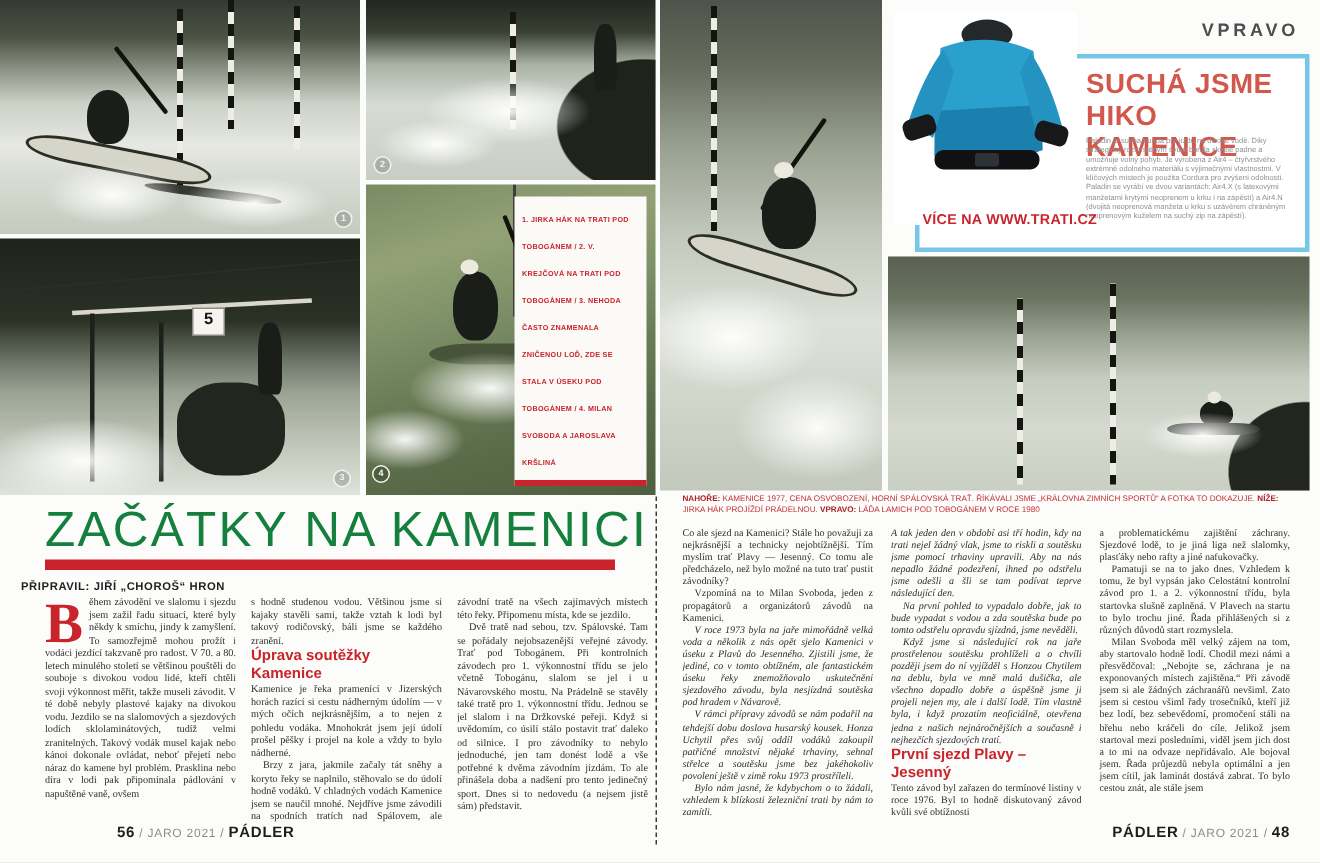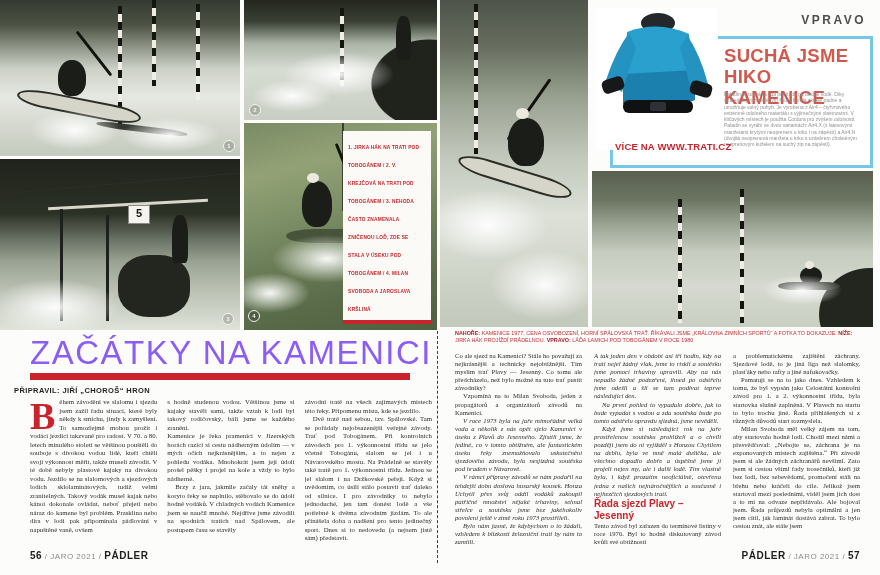--- a/index.html
+++ b/index.html
@@ -18,33 +18,33 @@
   .rock{position:absolute;background:#23261e;border-radius:42%;}
   .boom{position:absolute;height:3px;background:#d9d7cc;}
   .wire{position:absolute;height:1px;background:#2e2e28;}
   .gate-sign{position:absolute;background:#f5f4ee;border:1px solid #8b8b82;color:#15150f;
              font:700 11px/15px "Liberation Sans",sans-serif;text-align:center;}
   .badge{position:absolute;width:10px;height:10px;border:1px solid #f4f4f0;border-radius:50%;
          color:#f4f4f0;font:700 6px/10px "Liberation Sans",sans-serif;text-align:center;
          background:rgba(20,20,20,.18);}
   
   .l-title{position:absolute;left:30px;top:334px;width:404px;font-family:"Liberation Sans",sans-serif;
-           font-weight:400;font-size:33px;letter-spacing:1.5px;color:#8b5cf6;white-space:nowrap;}
+           font-weight:400;font-size:33px;letter-spacing:1.5px;color:#15803d;white-space:nowrap;}
   .l-rule{position:absolute;left:30px;top:373px;width:380px;height:7px;background:#c9232b;}
   .l-byline{position:absolute;left:14px;top:386px;font:700 7.5px "Liberation Sans",sans-serif;
             color:#1f1f1f;letter-spacing:.4px;}
   .cols{position:absolute;display:flex;}
   .colL{flex:1;font:6.8px/8.5px "Liberation Serif",serif;color:#2e2e2e;text-align:justify;overflow:hidden;}
   .colR{flex:1;font:6.7px/8.1px "Liberation Serif",serif;color:#2e2e2e;text-align:justify;overflow:hidden;}
   .cols p{margin:0;}
   .cols p.ind{text-indent:8px;}
   .cols p.it{font-style:italic;}
   .dropcap{float:left;font:700 38px/32px "Liberation Serif",serif;color:#c9232b;margin:2px 4px 0 0;}
   .subhead{font:700 10px/12px "Liberation Sans",sans-serif;color:#c9232b;margin:5px 0 2px;text-align:left;}
-  .footer{position:absolute;top:551px;font:400 8px/10px "Liberation Sans",sans-serif;color:#8c8c8c;letter-spacing:.5px;}
+  .footer{position:absolute;top:551px;font:400 8px/10px "Liberation Sans",sans-serif;color:#8c8c8c;letter-spacing:.5px;margin-left:48px;}
   .footer b{font-size:10px;color:#1d1d1d;letter-spacing:.5px;}
   
   .capbox{position:absolute;right:6px;bottom:6px;width:78px;background:#fbfaf7;
           border-bottom:4px solid #c9232b;padding:4px 5px 5px;}
   .capbox span{display:inline;font:700 4.8px/6.2px "Liberation Sans",sans-serif;color:#c9232b;letter-spacing:.2px;}
   
   .spine{position:absolute;left:437px;top:331px;height:232px;border-left:1.5px dashed #3c3c3c;}
   .ad-frame{position:absolute;left:610px;top:36px;width:257px;height:126px;border:3px solid #76c6e6;background:#ffffff;}
   .jacket-wrap{position:absolute;left:596px;top:8px;width:122px;height:142px;background:#ffffff;}
   .ad-retro{position:absolute;left:760px;top:13px;width:106px;text-align:right;
@@ -122,20 +122,21 @@
   <div class="l-title">ZAČÁTKY NA KAMENICI</div>
   <div class="l-rule"></div>
   <div class="l-byline">PŘIPRAVIL: JIŘÍ „CHOROŠ“ HRON</div>
 
   <div class="cols" style="left:30px;top:398px;width:402px;height:150px;gap:10px;">
     <div class="colL">
       <p><span class="dropcap">B</span><span>ěhem závodění ve slalomu i sjezdu jsem zažil řadu situací, které byly někdy k smíchu, jindy k zamyšlení. To samozřejmě mohou prožít i vodáci jezdící takzvaně pro radost. V 70. a 80. letech minulého století se většinou pouštěli do souboje s divokou vodou lidé, kteří chtěli svoji výkonnost měřit, takže museli závodit. V té době nebyly plastové kajaky na divokou vodu. Jezdilo se na slalomových a sjezdových lodích sklolaminátových, tudíž velmi zranitelných. Takový vodák musel kajak nebo kánoi dokonale ovládat, neboť přejetí nebo náraz do kamene byl problém. Prasklina nebo díra v lodi pak připomínala pádlování v napuštěné vaně, ovšem</span></p>
     </div>
     <div class="colL">
       <p>s hodně studenou vodou. Většinou jsme si kajaky stavěli sami, takže vztah k lodi byl takový rodičovský, báli jsme se každého zranění.</p>
+      <p class="subhead">Úprava soutěžky Kamenice</p>
       <p>Kamenice je řeka pramenící v Jizerských horách razící si cestu nádherným údolím — v mých očích nejkrásnějším, a to nejen z pohledu vodáka. Mnohokrát jsem její údolí prošel pěšky i projel na kole a vždy to bylo nádherné.</p>
       <p class="ind">Brzy z jara, jakmile začaly tát sněhy a koryto řeky se naplnilo, stěhovalo se do údolí hodně vodáků. V chladných vodách Kamenice jsem se naučil mnohé. Nejdříve jsme závodili na spodních tratích nad Spálovem, ale postupem času se stavěly</p>
     </div>
     <div class="colL">
       <p>závodní tratě na všech zajímavých místech této řeky. Připomenu místa, kde se jezdilo.</p>
       <p class="ind">Dvě tratě nad sebou, tzv. Spálovské. Tam se pořádaly nejobsazenější veřejné závody. Trať pod Tobogánem. Při kontrolních závodech pro 1. výkonnostní třídu se jelo včetně Tobogánu, slalom se jel i u Návarovského mostu. Na Prádelně se stavěly také tratě pro 1. výkonnostní třídu. Jednou se jel slalom i na Držkovské peřeji. Když si uvědomím, co úsilí stálo postavit trať daleko od silnice. I pro závodníky to nebylo jednoduché, jen tam donést lodě a vše potřebné k dvěma závodním jízdám. To ale přinášela doba a nadšení pro tento jedinečný sport. Dnes si to nedovedu (a nejsem jistě sám) představit.</p>
     </div>
   </div>
 
   <div class="footer" style="left:30px;">
@@ -199,27 +200,27 @@
       <p>Co ale sjezd na Kamenici? Stále ho považuji za nejkrásnější a technicky nejobtížnější. Tím myslím trať Plavy — Jesenný. Co tomu ale předcházelo, než bylo možné na tuto trať pustit závodníky?</p>
       <p class="ind">Vzpomíná na to Milan Svoboda, jeden z propagátorů a organizátorů závodů na Kamenici.</p>
       <p class="ind it">V roce 1973 byla na jaře mimořádně velká voda a několik z nás opět sjelo Kamenici v úseku z Plavů do Jesenného. Zjistili jsme, že jediné, co v tomto obtížném, ale fantastickém úseku řeky znemožňovalo uskutečnění sjezdového závodu, byla nesjízdná soutěska pod hradem v Návarově.</p>
       <p class="ind it">V rámci přípravy závodů se nám podařil na tehdejší dobu doslova husarský kousek. Honza Uchytil přes svůj oddíl vodáků zakoupil patřičné množství nějaké trhaviny, sehnal střelce a soutěsku jsme bez jakéhokoliv povolení ještě v zimě roku 1973 prostříleli.</p>
       <p class="ind it">Bylo nám jasné, že kdybychom o to žádali, vzhledem k blízkosti železniční trati by nám to zamítli.</p>
     </div>
     <div class="colR">
       <p class="it">A tak jeden den v období asi tří hodin, kdy na trati nejel žádný vlak, jsme to riskli a soutěsku jsme pomocí trhaviny upravili. Aby na nás nepadlo žádné podezření, ihned po odstřelu jsme odešli a šli se tam podívat teprve následující den.</p>
       <p class="ind it">Na první pohled to vypadalo dobře, jak to bude vypadat s vodou a zda soutěska bude po tomto odstřelu opravdu sjízdná, jsme nevěděli.</p>
       <p class="ind it">Když jsme si následující rok na jaře prostřelenou soutěsku prohlíželi a o chvíli později jsem do ní vyjížděl s Honzou Chytilem na deblu, byla ve mně malá dušička, ale všechno dopadlo dobře a úspěšně jsme ji projeli nejen my, ale i další lodě. Tím vlastně byla, i když prozatím neoficiálně, otevřena jedna z našich nejnáročnějších a současně i nejhezčích sjezdových tratí.</p>
-      <p class="subhead">Řada sjezd Plavy – Jesenný</p>
+      <p class="subhead">První sjezd Plavy – Jesenný</p>
       <p>Tento závod byl zařazen do termínové listiny v roce 1976. Byl to hodně diskutovaný závod kvůli své obtížnosti</p>
     </div>
     <div class="colR">
       <p>a problematickému zajištění záchrany. Sjezdové lodě, to je jiná liga než slalomky, plasťáky nebo rafty a jiné nafukovačky.</p>
       <p class="ind">Pamatuji se na to jako dnes. Vzhledem k tomu, že byl vypsán jako Celostátní kontrolní závod pro 1. a 2. výkonnostní třídu, byla startovka slušně zaplněná. V Plavech na startu to bylo trochu jiné. Řada přihlášených si z různých důvodů start rozmyslela.</p>
       <p class="ind">Milan Svoboda měl velký zájem na tom, aby startovalo hodně lodí. Chodil mezi námi a přesvědčoval: „Nebojte se, záchrana je na exponovaných místech zajištěna.“ Při závodě jsem si ale žádných záchranářů nevšiml. Zato jsem si cestou všiml řady trosečníků, kteří již bez lodí, bez sebevědomí, promočení stáli na břehu nebo kráčeli do cíle. Jelikož jsem startoval mezi posledními, viděl jsem jich dost a to mi na odvaze nepřidávalo. Ale bojoval jsem. Řada průjezdů nebyla optimální a jen jsem cítil, jak laminát dostává zabrat. To bylo cestou znát, ale stále jsem</p>
     </div>
   </div>
 
   <div class="footer" style="right:20px;text-align:right;">
-    <b>PÁDLER</b><span> / JARO 2021 / </span><b>57</b>
+    <b>PÁDLER</b><span> / JARO 2021 / </span><b>48</b>
   </div>
 
 </div>
 
 </body></html>

